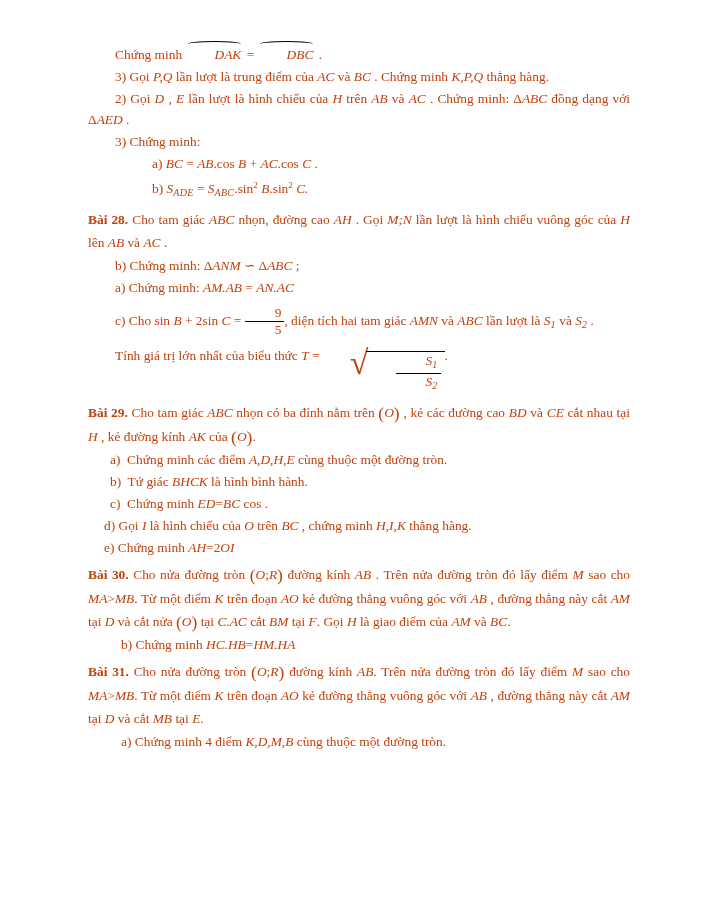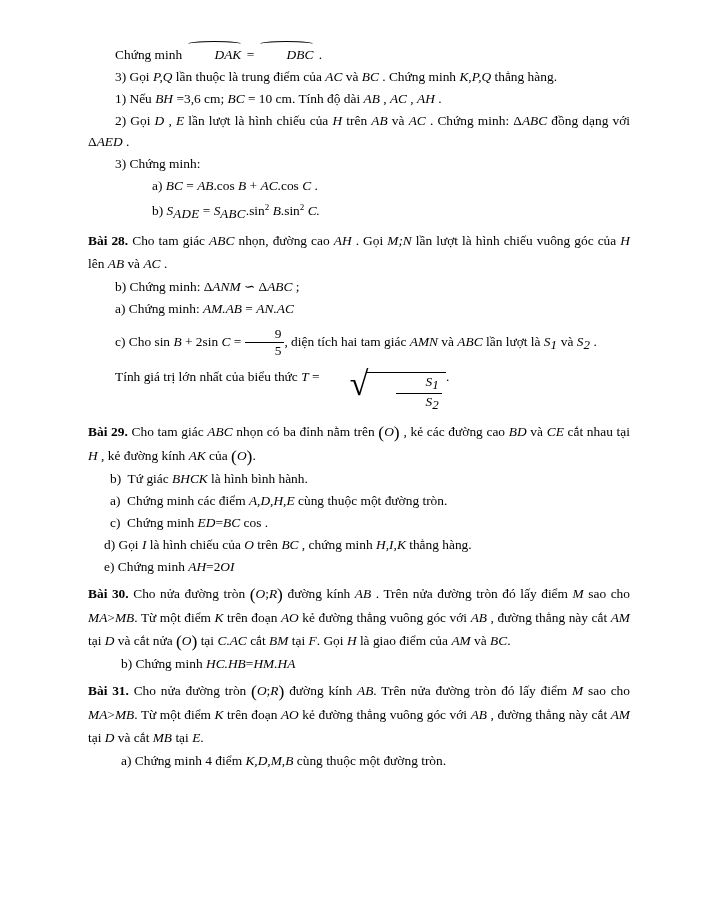--- a/index.html
+++ b/index.html
@@ -6,21 +6,21 @@
   .page {
     position: relative;
     width: 714px;
     height: 924px;
     box-sizing: border-box;
     background: #ffffff;
     padding: 44px 84px 24px 88px;
     font-family: "Liberation Serif", "DejaVu Serif", serif;
     font-size: 13.4px;
     line-height: 21px;
-    color: #000000;
+    color: #c2410c;
     overflow: hidden;
   }
   .para { margin: 0 0 1px 0; text-align: justify; }
   .kind-heading { margin-top: 5px; line-height: 23px; }
   .kind-math { margin-top: 8px; margin-bottom: 8px; }
   .ind-0 { text-indent: 0; }
   .ind-1 { text-indent: 27px; }
   .ind-2 { text-indent: 64px; }
   .ind-3 { text-indent: 22px; }
   .ind-4 { text-indent: 33px; }
@@ -38,21 +38,21 @@
   .seg-arc::before {
     content: "";
     position: absolute;
     left: 0; right: 0; top: -3px;
     height: 6px;
     border-top: 1.2px solid #000;
     border-left: 1px solid transparent;
     border-right: 1px solid transparent;
     border-radius: 55% 55% 0 0;
   }
-  .seg-sub { font-style: italic; font-size: 13px; vertical-align: -3px; letter-spacing: 0.3px; }
+  .seg-sub { font-style: italic; font-size: 10px; vertical-align: -3px; letter-spacing: 0.3px; }
   .seg-sup { font-size: 9px; vertical-align: 5px; }
   .seg-bp { font-size: 17.5px; vertical-align: -1.5px; }
 
   .frac {
     display: inline-block;
     text-align: center;
     vertical-align: -9px;
     line-height: 14px;
   }
   .frac .num { display: block; padding: 0 3px 1px; border-bottom: 1px solid #000; }
@@ -75,37 +75,36 @@
     margin-top: 5px;
     padding: 2px 4px 0 3px;
   }
   .sqrt .frac { vertical-align: baseline; }
 </style>
 </head>
 <body>
 
 <div class="page">
     <p class="para kind-body ind-1"><span class="seg-n">Chứng minh </span><span class="seg-arc">DAK</span><span class="seg-n"> = </span><span class="seg-arc">DBC</span><span class="seg-n"> .</span></p>
-    <p class="para kind-body ind-1"><span class="seg-n">3) Gọi </span><span class="seg-i">P,Q</span><span class="seg-n"> lần thuộc là trung điểm của </span><span class="seg-i">AC</span><span class="seg-n"> và </span><span class="seg-i">BC</span><span class="seg-n"> . Chứng minh </span><span class="seg-i">K,P,Q</span><span class="seg-n"> thẳng hàng.</span></p>
-    <p class="para kind-body ind-1"><span class="seg-n">1) Nếu </span><span class="seg-i">BH</span><span class="seg-n"> =3,6 cm; </span><span class="seg-i">BC</span><span class="seg-n"> = 10 cm. Tính độ dài </span><span class="seg-i">AB</span><span class="seg-n"> , </span><span class="seg-i">AC</span><span class="seg-n"> , </span><span class="seg-i">AH</span><span class="seg-n"> .</span></p>
+    <p class="para kind-body ind-1"><span class="seg-n">3) Gọi </span><span class="seg-i">P,Q</span><span class="seg-n"> lần lượt là trung điểm của </span><span class="seg-i">AC</span><span class="seg-n"> và </span><span class="seg-i">BC</span><span class="seg-n"> . Chứng minh </span><span class="seg-i">K,P,Q</span><span class="seg-n"> thẳng hàng.</span></p>
     <p class="para kind-body ind-1"><span class="seg-n">2) Gọi </span><span class="seg-i">D</span><span class="seg-n"> , </span><span class="seg-i">E</span><span class="seg-n"> lần lượt là hình chiếu của </span><span class="seg-i">H</span><span class="seg-n"> trên </span><span class="seg-i">AB</span><span class="seg-n"> và </span><span class="seg-i">AC</span><span class="seg-n"> . Chứng minh: </span><span class="seg-n">Δ</span><span class="seg-i">ABC</span><span class="seg-n"> đồng dạng với </span><span class="seg-n">Δ</span><span class="seg-i">AED</span><span class="seg-n"> .</span></p>
     <p class="para kind-body ind-1"><span class="seg-n">3) Chứng minh:</span></p>
     <p class="para kind-body ind-2"><span class="seg-n">a) </span><span class="seg-i">BC</span><span class="seg-n"> = </span><span class="seg-i">AB</span><span class="seg-n">.cos </span><span class="seg-i">B</span><span class="seg-n"> +  </span><span class="seg-i">AC</span><span class="seg-n">.cos </span><span class="seg-i">C</span><span class="seg-n"> .</span></p>
     <p class="para kind-body ind-2"><span class="seg-n">b) </span><span class="seg-i">S</span><span class="seg-sub">ADE</span><span class="seg-n"> = </span><span class="seg-i">S</span><span class="seg-sub">ABC</span><span class="seg-n">.sin</span><span class="seg-sup">2</span><span class="seg-n"> </span><span class="seg-i">B</span><span class="seg-n">.sin</span><span class="seg-sup">2</span><span class="seg-n"> </span><span class="seg-i">C.</span></p>
     <p class="para kind-heading ind-0"><span class="seg-b">Bài 28.</span><span class="seg-n"> Cho tam giác </span><span class="seg-i">ABC</span><span class="seg-n"> nhọn, đường cao </span><span class="seg-i">AH</span><span class="seg-n"> . Gọi </span><span class="seg-i">M;N</span><span class="seg-n"> lần lượt là hình chiếu vuông góc của </span><span class="seg-i">H</span><span class="seg-n"> lên </span><span class="seg-i">AB</span><span class="seg-n"> và </span><span class="seg-i">AC</span><span class="seg-n"> .</span></p>
     <p class="para kind-body ind-1"><span class="seg-n">b) Chứng minh:  </span><span class="seg-n">Δ</span><span class="seg-i">ANM</span><span class="seg-n"> ∽ </span><span class="seg-n">Δ</span><span class="seg-i">ABC</span><span class="seg-n"> ;</span></p>
     <p class="para kind-body ind-1"><span class="seg-n">a) Chứng minh:  </span><span class="seg-i">AM.AB</span><span class="seg-n"> = </span><span class="seg-i">AN.AC</span></p>
     <p class="para kind-math ind-1"><span class="seg-n">c) Cho </span><span class="seg-n">sin </span><span class="seg-i">B</span><span class="seg-n"> + 2sin </span><span class="seg-i">C</span><span class="seg-n"> = </span><span class="frac"><span class="num">9</span><span class="den">5</span></span><span class="seg-n">, diện tích hai tam giác </span><span class="seg-i">AMN</span><span class="seg-n">  và </span><span class="seg-i">ABC</span><span class="seg-n">  lần lượt là </span><span class="seg-i">S</span><span class="seg-sub">1</span><span class="seg-n"> và </span><span class="seg-i">S</span><span class="seg-sub">2</span><span class="seg-n"> .</span></p>
     <p class="para kind-math ind-1"><span class="seg-n">Tính giá trị lớn nhất của biểu thức </span><span class="seg-i">T</span><span class="seg-n"> = </span><span class="sqrt">
         <span class="rad">√</span>
         <span class="bar"><span class="frac"><span class="num"><span class="seg-i">S</span><span class="seg-sub">1</span></span><span class="den"><span class="seg-i">S</span><span class="seg-sub">2</span></span></span></span>
       </span><span class="seg-n">.</span></p>
     <p class="para kind-heading ind-0"><span class="seg-b">Bài 29.</span><span class="seg-n"> Cho tam giác </span><span class="seg-i">ABC</span><span class="seg-n"> nhọn có ba đỉnh nằm trên </span><span class="seg-bp">(</span><span class="seg-i">O</span><span class="seg-bp">)</span><span class="seg-n"> , kẻ các đường cao </span><span class="seg-i">BD</span><span class="seg-n"> và </span><span class="seg-i">CE</span><span class="seg-n">  cắt nhau tại </span><span class="seg-i">H</span><span class="seg-n"> , kẻ đường kính </span><span class="seg-i">AK</span><span class="seg-n"> của </span><span class="seg-bp">(</span><span class="seg-i">O</span><span class="seg-bp">)</span><span class="seg-n">.</span></p>
+    <p class="para kind-body ind-3"><span class="seg-n">a)&nbsp; Chứng minh các điểm </span><span class="seg-i">A,D,H,E</span><span class="seg-n">  cùng thuộc một đường tròn.</span></p>
     <p class="para kind-body ind-3"><span class="seg-n">b)&nbsp; Tứ giác </span><span class="seg-i">BHCK</span><span class="seg-n"> là hình bình hành.</span></p>
-    <p class="para kind-body ind-3"><span class="seg-n">a)&nbsp; Chứng minh các điểm </span><span class="seg-i">A,D,H,E</span><span class="seg-n">  cùng thuộc một đường tròn.</span></p>
     <p class="para kind-body ind-3"><span class="seg-n">c)&nbsp; Chứng minh </span><span class="seg-i">ED</span><span class="seg-n">=</span><span class="seg-i">BC</span><span class="seg-n"> cos .</span></p>
     <p class="para kind-body ind-5"><span class="seg-n">d) Gọi </span><span class="seg-i">I</span><span class="seg-n">  là hình chiếu của </span><span class="seg-i">O</span><span class="seg-n"> trên </span><span class="seg-i">BC</span><span class="seg-n"> , chứng minh </span><span class="seg-i">H,I,K</span><span class="seg-n">  thẳng hàng.</span></p>
     <p class="para kind-body ind-5"><span class="seg-n">e) Chứng minh </span><span class="seg-i">AH</span><span class="seg-n">=2</span><span class="seg-i">OI</span></p>
     <p class="para kind-heading ind-0"><span class="seg-b">Bài 30.</span><span class="seg-n"> Cho nửa đường tròn </span><span class="seg-bp">(</span><span class="seg-i">O</span><span class="seg-n">;</span><span class="seg-i">R</span><span class="seg-bp">)</span><span class="seg-n"> đường kính </span><span class="seg-i">AB</span><span class="seg-n"> . Trên nửa đường tròn đó lấy điểm </span><span class="seg-i">M</span><span class="seg-n">  sao cho </span><span class="seg-i">MA</span><span class="seg-n">&gt;</span><span class="seg-i">MB</span><span class="seg-n">. Từ một điểm </span><span class="seg-i">K</span><span class="seg-n">  trên đoạn </span><span class="seg-i">AO</span><span class="seg-n"> kẻ đường thẳng vuông góc với </span><span class="seg-i">AB</span><span class="seg-n"> , đường thẳng này cắt </span><span class="seg-i">AM</span><span class="seg-n"> tại </span><span class="seg-i">D</span><span class="seg-n"> và cắt nửa </span><span class="seg-bp">(</span><span class="seg-i">O</span><span class="seg-bp">)</span><span class="seg-n"> tại </span><span class="seg-i">C</span><span class="seg-n">.</span><span class="seg-i">AC</span><span class="seg-n"> cắt </span><span class="seg-i">BM</span><span class="seg-n"> tại </span><span class="seg-i">F</span><span class="seg-n">. Gọi </span><span class="seg-i">H</span><span class="seg-n"> là giao điểm của </span><span class="seg-i">AM</span><span class="seg-n">  và </span><span class="seg-i">BC</span><span class="seg-n">.</span></p>
     <p class="para kind-body ind-4"><span class="seg-n">b) Chứng minh </span><span class="seg-i">HC.HB</span><span class="seg-n">=</span><span class="seg-i">HM.HA</span></p>
     <p class="para kind-heading ind-0"><span class="seg-b">Bài 31.</span><span class="seg-n"> Cho nửa đường tròn </span><span class="seg-bp">(</span><span class="seg-i">O</span><span class="seg-n">;</span><span class="seg-i">R</span><span class="seg-bp">)</span><span class="seg-n"> đường kính </span><span class="seg-i">AB</span><span class="seg-n">.  Trên nửa đường tròn đó lấy điểm </span><span class="seg-i">M</span><span class="seg-n">  sao cho </span><span class="seg-i">MA</span><span class="seg-n">&gt;</span><span class="seg-i">MB</span><span class="seg-n">.  Từ một điểm </span><span class="seg-i">K</span><span class="seg-n">  trên đoạn </span><span class="seg-i">AO</span><span class="seg-n">  kẻ đường thẳng vuông góc với </span><span class="seg-i">AB</span><span class="seg-n"> , đường thẳng này cắt </span><span class="seg-i">AM</span><span class="seg-n"> tại </span><span class="seg-i">D</span><span class="seg-n"> và cắt </span><span class="seg-i">MB</span><span class="seg-n"> tại </span><span class="seg-i">E</span><span class="seg-n">.</span></p>
     <p class="para kind-body ind-4"><span class="seg-n">a) Chứng minh 4 điểm </span><span class="seg-i">K,D,M,B</span><span class="seg-n"> cùng thuộc một đường tròn.</span></p>
   </div>
 
 </body></html>

